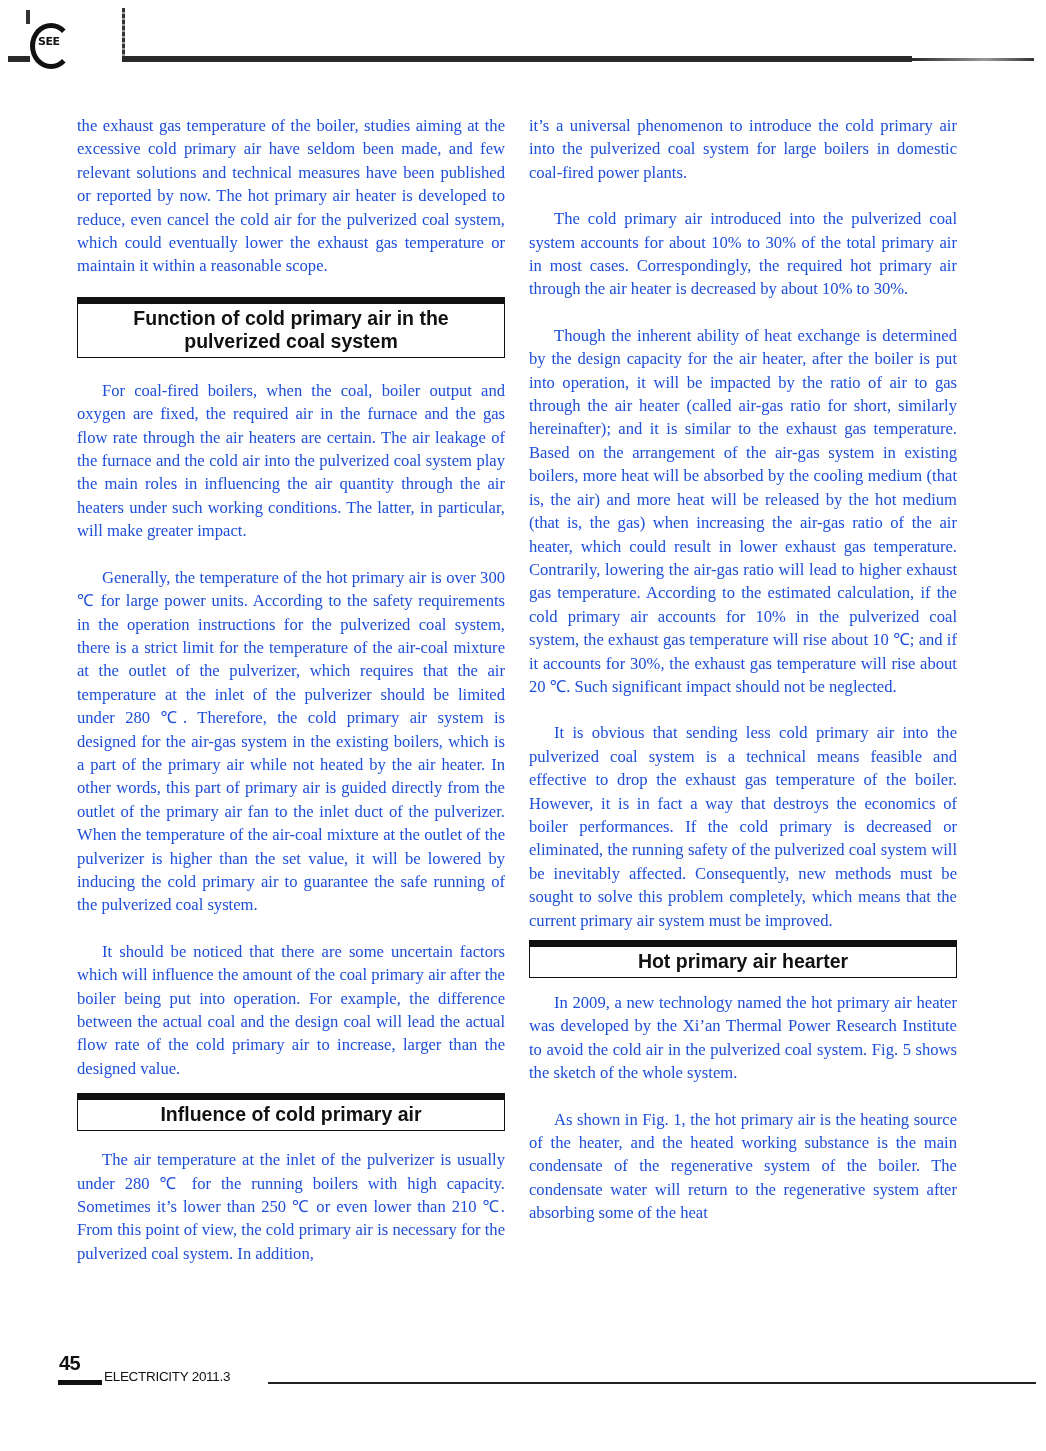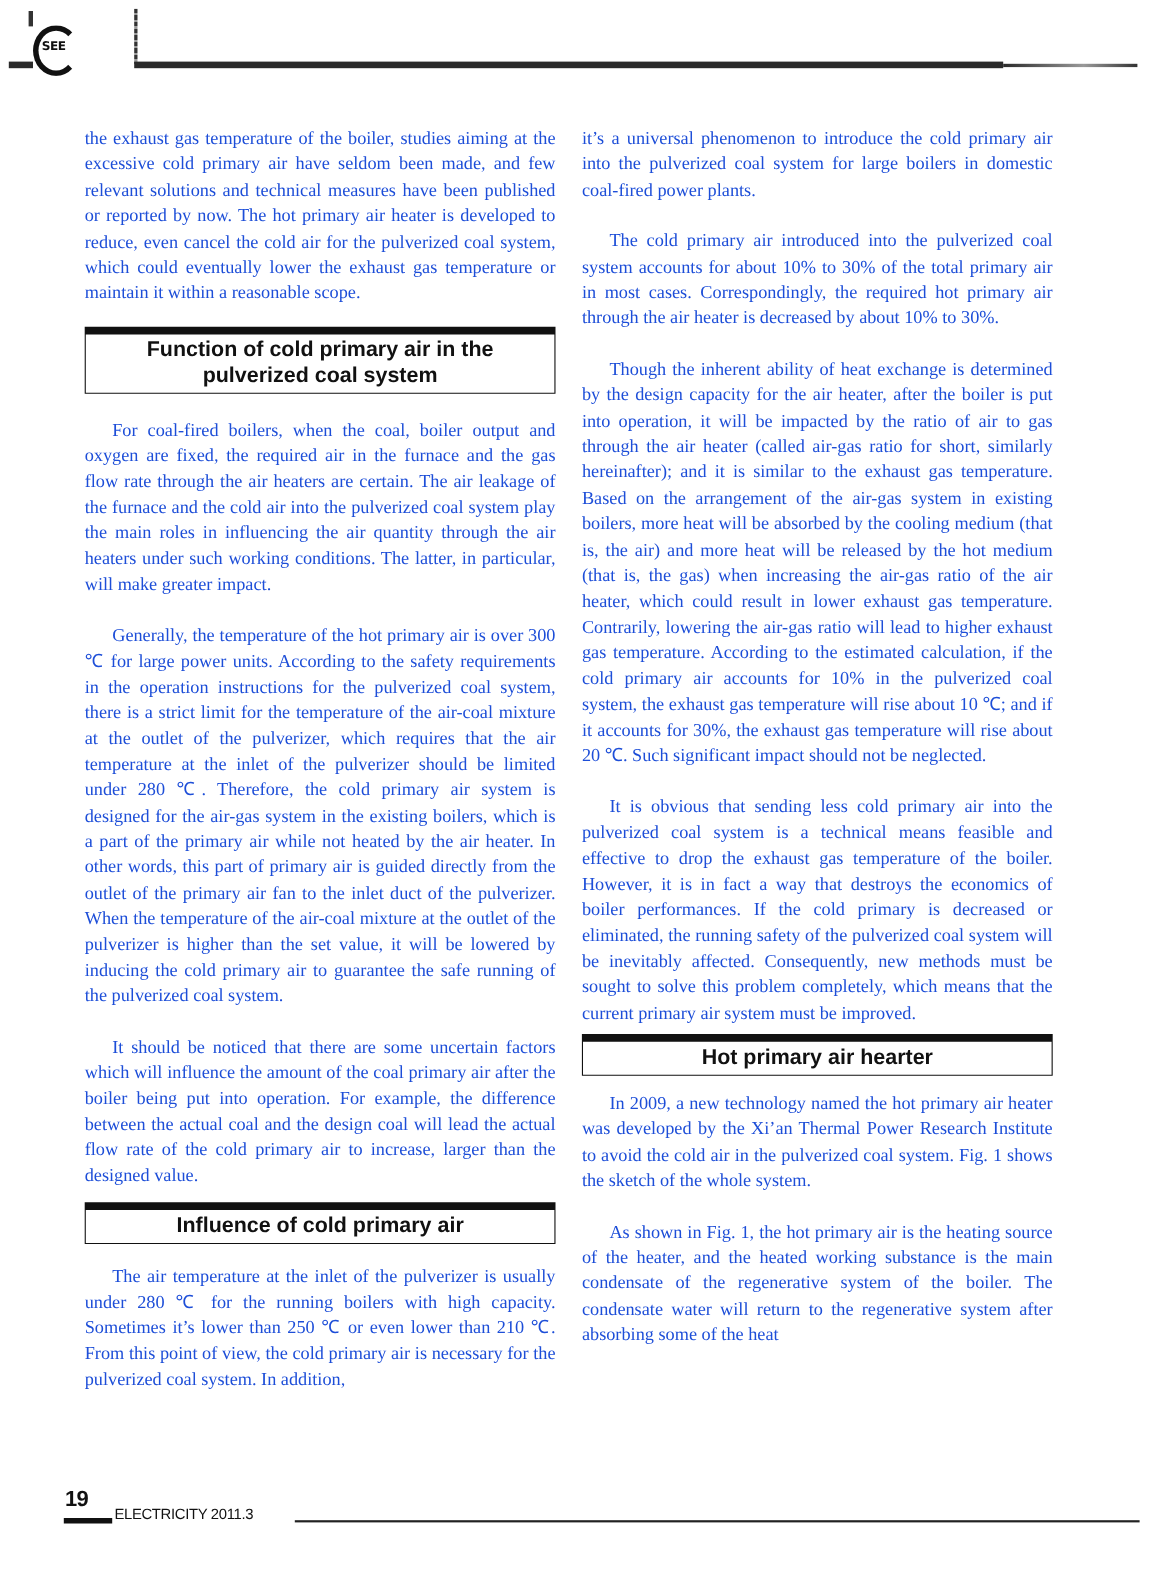--- a/index.html
+++ b/index.html
@@ -83,26 +83,26 @@
     <p class="body">it’s a universal phenomenon to introduce the cold primary air into the pulverized coal system for large boilers in domestic coal-fired power plants.</p>
     <div class="gap"></div>
     <p class="body indent">The cold primary air introduced into the pulverized coal system accounts for about 10% to 30% of the total primary air in most cases. Correspondingly, the required hot primary air through the air heater is decreased by about 10% to 30%.</p>
     <div class="gap"></div>
     <p class="body indent">Though the inherent ability of heat exchange is determined by the design capacity for the air heater, after the boiler is put into operation, it will be impacted by the ratio of air to gas through the air heater (called air-gas ratio for short, similarly hereinafter); and it is similar to the exhaust gas temperature. Based on the arrangement of the air-gas system in existing boilers, more heat will be absorbed by the cooling medium (that is, the air) and more heat will be released by the hot medium (that is, the gas) when increasing the air-gas ratio of the air heater, which could result in lower exhaust gas temperature. Contrarily, lowering the air-gas ratio will lead to higher exhaust gas temperature. According to the estimated calculation, if the cold primary air accounts for 10% in the pulverized coal system, the exhaust gas temperature will rise about 10 ℃; and if it accounts for 30%, the exhaust gas temperature will rise about 20 ℃. Such significant impact should not be neglected.</p>
     <div class="gap"></div>
     <p class="body indent">It is obvious that sending less cold primary air into the pulverized coal system is a technical means feasible and effective to drop the exhaust gas temperature of the boiler. However, it is in fact a way that destroys the economics of boiler performances. If the cold primary is decreased or eliminated, the running safety of the pulverized coal system will be inevitably affected. Consequently, new methods must be sought to solve this problem completely, which means that the current primary air system must be improved.</p>
     <div style="height:8px"></div>
     <h2 class="sec">Hot primary air hearter</h2>
     <div style="height:13px"></div>
-    <p class="body indent">In 2009, a new technology named the hot primary air heater was developed by the Xi’an Thermal Power Research Institute to avoid the cold air in the pulverized coal system. Fig. 1 shows the sketch of the whole system.</p>
+    <p class="body indent">In 2009, a new technology named the hot primary air heater was developed by the Xi’an Thermal Power Research Institute to avoid the cold air in the pulverized coal system. Fig. 5 shows the sketch of the whole system.</p>
     <div class="gap"></div>
     <p class="body indent">As shown in Fig. 1, the hot primary air is the heating source of the heater, and the heated working substance is the main condensate of the regenerative system of the boiler. The condensate water will return to the regenerative system after absorbing some of the heat</p>
   </div>
 
 
   <div>
-    <span class="pg-num">19</span>
+    <span class="pg-num">45</span>
     <div class="pg-num-bar"></div>
     <span class="journal">ELECTRICITY 2011.3</span>
     <div class="ftr-rule"></div>
   </div>
 
 </div>
 
 </body></html>

